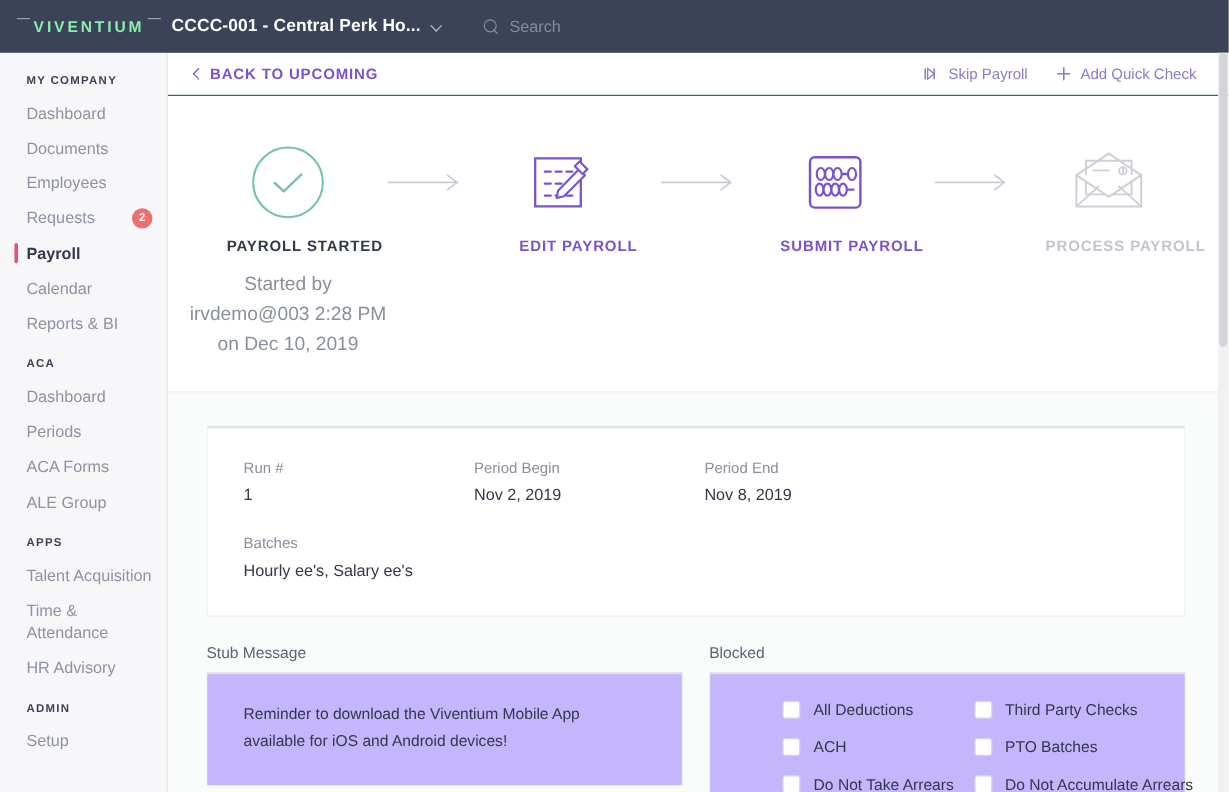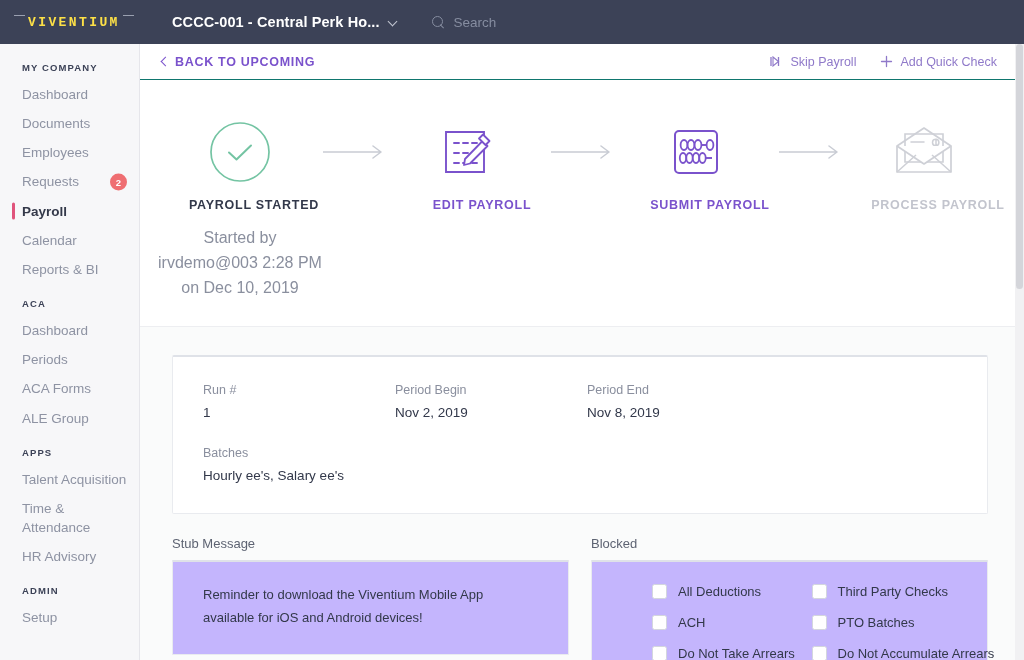--- a/index.html
+++ b/index.html
@@ -17,28 +17,27 @@
     height: 44px; background: #3c4257;
     display: flex; align-items: center; flex: 0 0 44px;
     position: relative; z-index: 20;
   }
   .logo-wrap {
     width: 140px; height: 44px; display: flex; align-items: center;
     padding-left: 14px;
   }
   .logo {
     display: flex; gap: 3px;
-    color: #fde047; font-size: 13px; font-weight: bold;
+    color: #86efac; font-size: 13px; font-weight: bold;
     letter-spacing: 2.4px;
-    font-family: Liberation Mono, monospace;
   }
   .logo .dash { display: block; width: 11px; height: 1px; background: #9aa0b0; }
   .company-sel {
     display: flex; align-items: center; gap: 9px;
-    margin-left: 32px; cursor: pointer;
+    margin-left: 3px; cursor: pointer;
   }
   .company-name { color: #ffffff; font-size: 14.5px; font-weight: bold; letter-spacing: .1px; }
   .chev { width: 9px; height: 9px; position: relative; }
   .chev::after {
     content: ""; position: absolute; left: 0; top: 0;
     width: 6px; height: 6px;
     border-right: 1.4px solid #c3c7d2; border-bottom: 1.4px solid #c3c7d2;
     transform: rotate(45deg);
   }
   .search-wrap { display: flex; align-items: center; gap: 9px; margin-left: 34px; cursor: text; }

